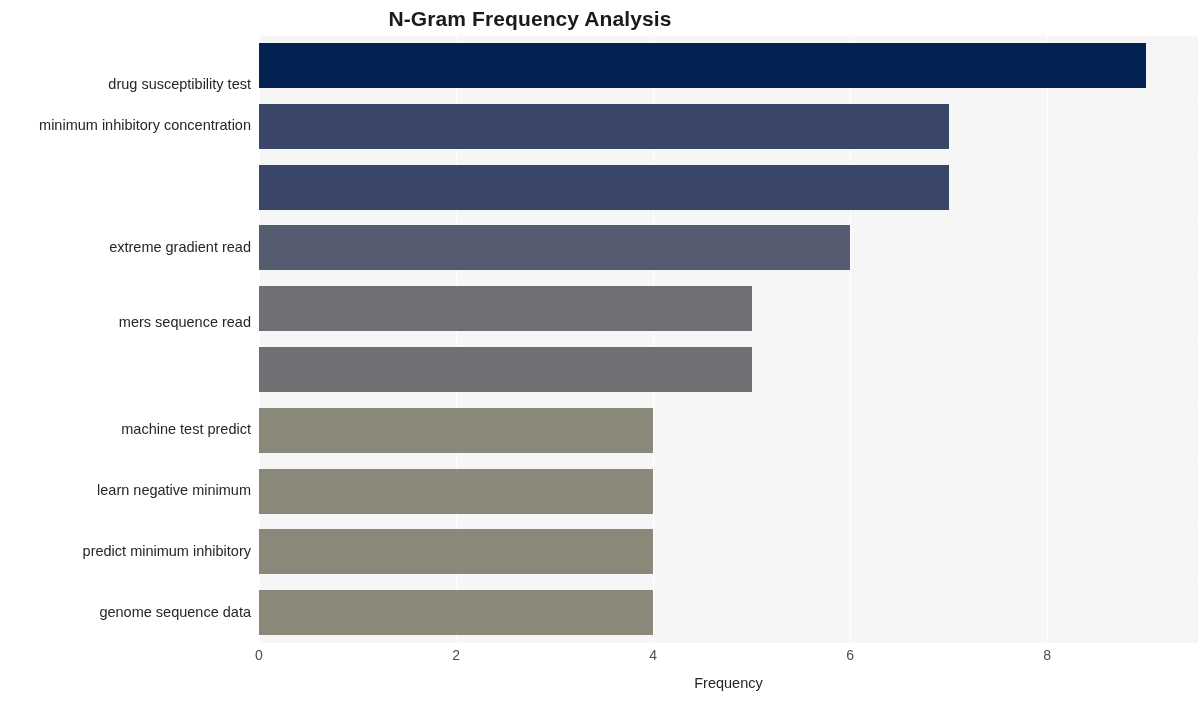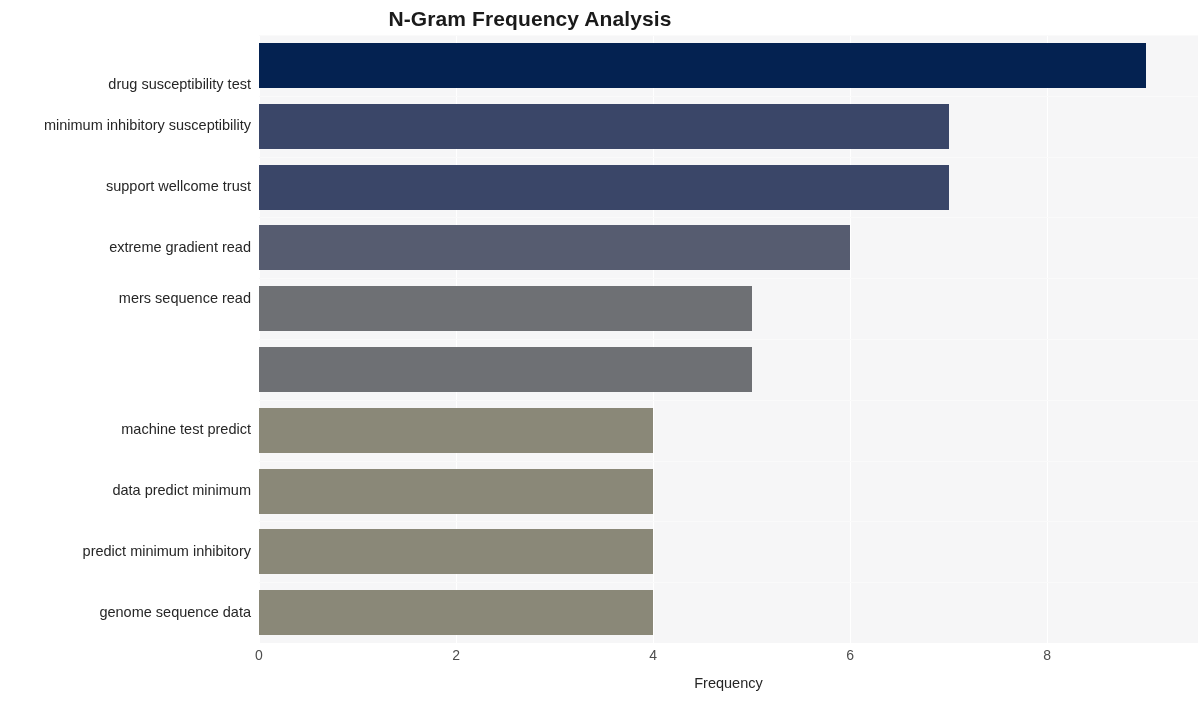--- a/index.html
+++ b/index.html
@@ -176,26 +176,25 @@
           <div class="bar" title="predict minimum inhibitory: 4" style="width: 394.124px; background: rgb(138, 136, 120);"></div>
         </div>
         <div class="bar-row" style="top: 555.1px; width: 939px;">
           <div class="bar" title="genome sequence data: 4" style="width: 394.124px; background: rgb(138, 136, 120);"></div>
         </div>
       </div>
   </div>
 
   <div id="y-labels">
       <div class="ytick" style="top: 21.4px; margin-top: 20px;">drug susceptibility test</div>
-      <div class="ytick" style="top: 82.2px;">minimum inhibitory susceptibility</div>
-      <div class="ytick" style="top: 143px;">support wellcome trust</div>
+      <div class="ytick" style="top: 82.2px;">minimum inhibitory concentration</div>
       <div class="ytick" style="top: 203.8px;">extreme gradient read</div>
-      <div class="ytick" style="top: 255px;">mers sequence read</div>
+      <div class="ytick" style="top: 279px;">mers sequence read</div>
       <div class="ytick" style="top: 386.2px;">machine test predict</div>
-      <div class="ytick" style="top: 447px;">data predict minimum</div>
+      <div class="ytick" style="top: 447px;">learn negative minimum</div>
       <div class="ytick" style="top: 507.8px; padding-left: 28px;">predict minimum inhibitory</div>
       <div class="ytick" style="top: 568.6px;">genome sequence data</div>
     </div>
 
   <div id="x-labels">
       <div class="xtick" style="left: 0px;">0</div>
       <div class="xtick" style="left: 197.062px;">2</div>
       <div class="xtick" style="left: 394.124px;">4</div>
       <div class="xtick" style="left: 591.186px;">6</div>
       <div class="xtick" style="left: 788.248px;">8</div>

